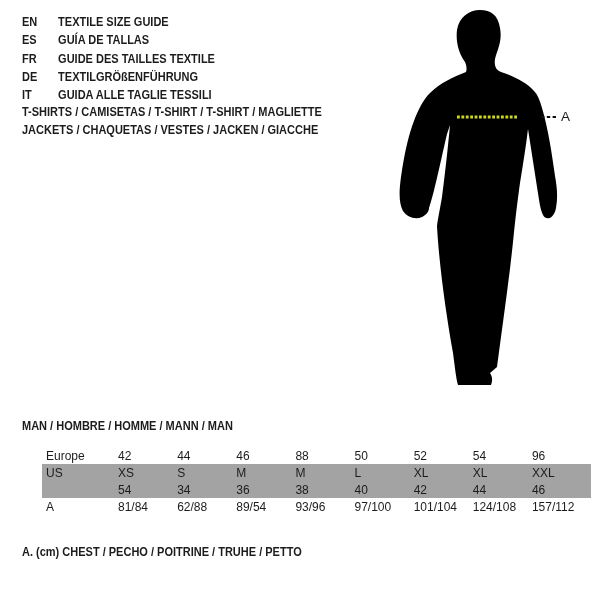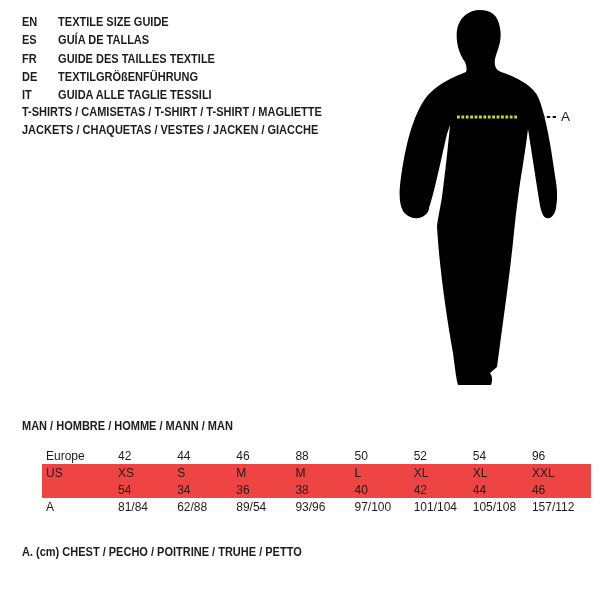--- a/index.html
+++ b/index.html
@@ -20,21 +20,21 @@
   .a-label{position:absolute;left:166px;top:103px;font-size:13.5px;line-height:16px;}
   
   .man-title{position:absolute;left:22px;top:419px;font-weight:bold;font-size:12.5px;
              transform:scaleX(.88);transform-origin:0 0;white-space:nowrap;}
   
   .sizetable{position:absolute;left:18px;top:447px;width:573px;font-size:12px;}
   .st-header{height:15px;background:#d2d2d2;color:#3a3a3a;display:flex;align-items:center;
              padding-left:4px;box-sizing:border-box;}
   .st-header span{transform:scaleX(.9);transform-origin:0 50%;white-space:nowrap;}
   .st-row{display:grid;grid-template-columns:76px repeat(8,1fr);height:17px;align-items:center;margin-left:24px;}
-  .st-row.gray{background:#ef4444;}
+  .st-row.gray{background:#a3a3a3;}
   .st-label{padding-left:4px;text-align:left;white-space:nowrap;}
   .st-cell{text-align:left;white-space:nowrap;}
   
   .footnote{position:absolute;left:22px;top:545px;font-weight:bold;font-size:12.5px;
             transform:scaleX(.88);transform-origin:0 0;white-space:nowrap;}
 </style>
 </head>
 <body>
 
 <div class="canvas">
@@ -130,20 +130,20 @@
     </div>
 
     <div class="st-row">
       <div class="st-label">A</div>
       <div class="st-cell">81/84</div>
       <div class="st-cell">62/88</div>
       <div class="st-cell">89/54</div>
       <div class="st-cell">93/96</div>
       <div class="st-cell">97/100</div>
       <div class="st-cell">101/104</div>
-      <div class="st-cell">105/108</div>
+      <div class="st-cell">124/108</div>
       <div class="st-cell">157/112</div>
     </div>
   </div>
 
   <div class="footnote">A. (cm) CHEST / PECHO / POITRINE / TRUHE / PETTO</div>
 
 </div>
 
 </body></html>

